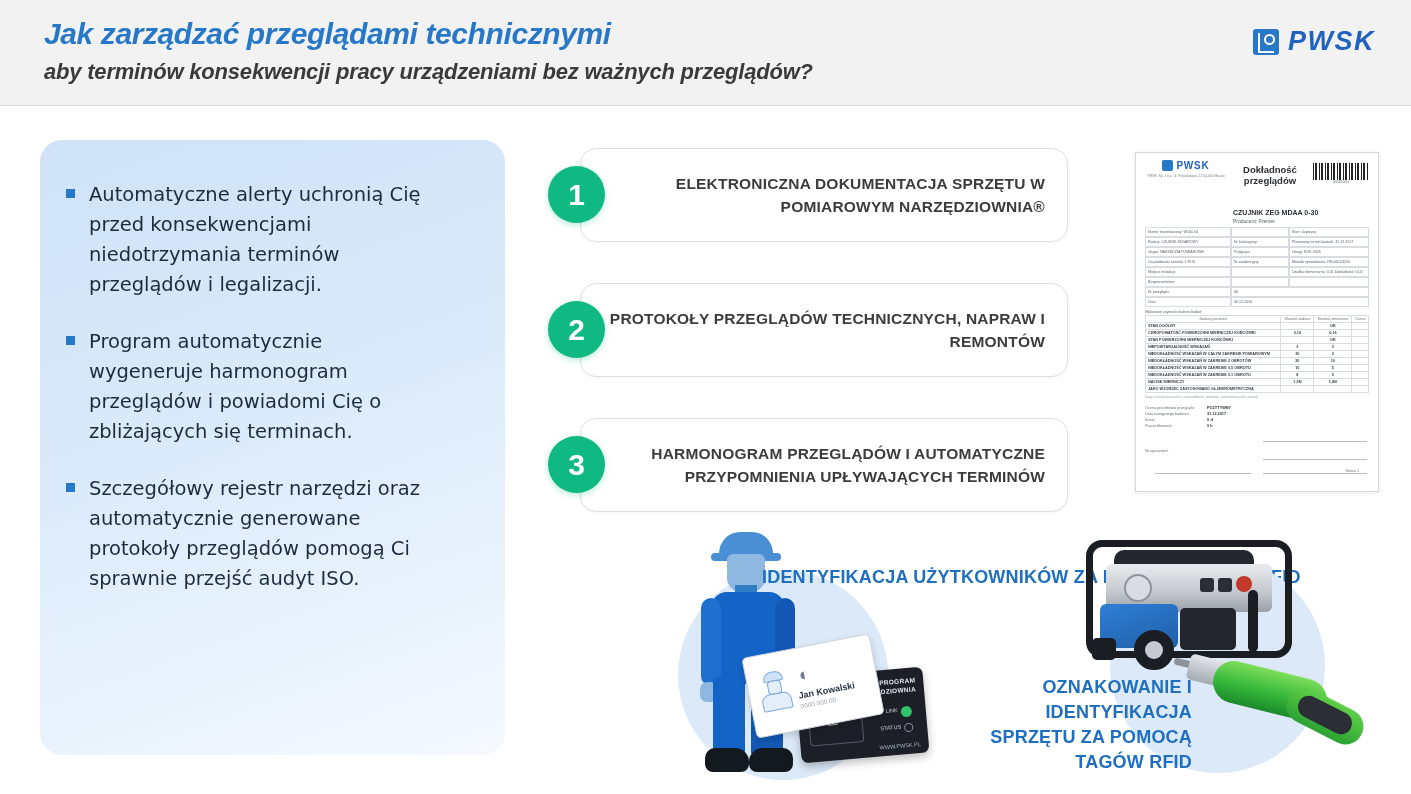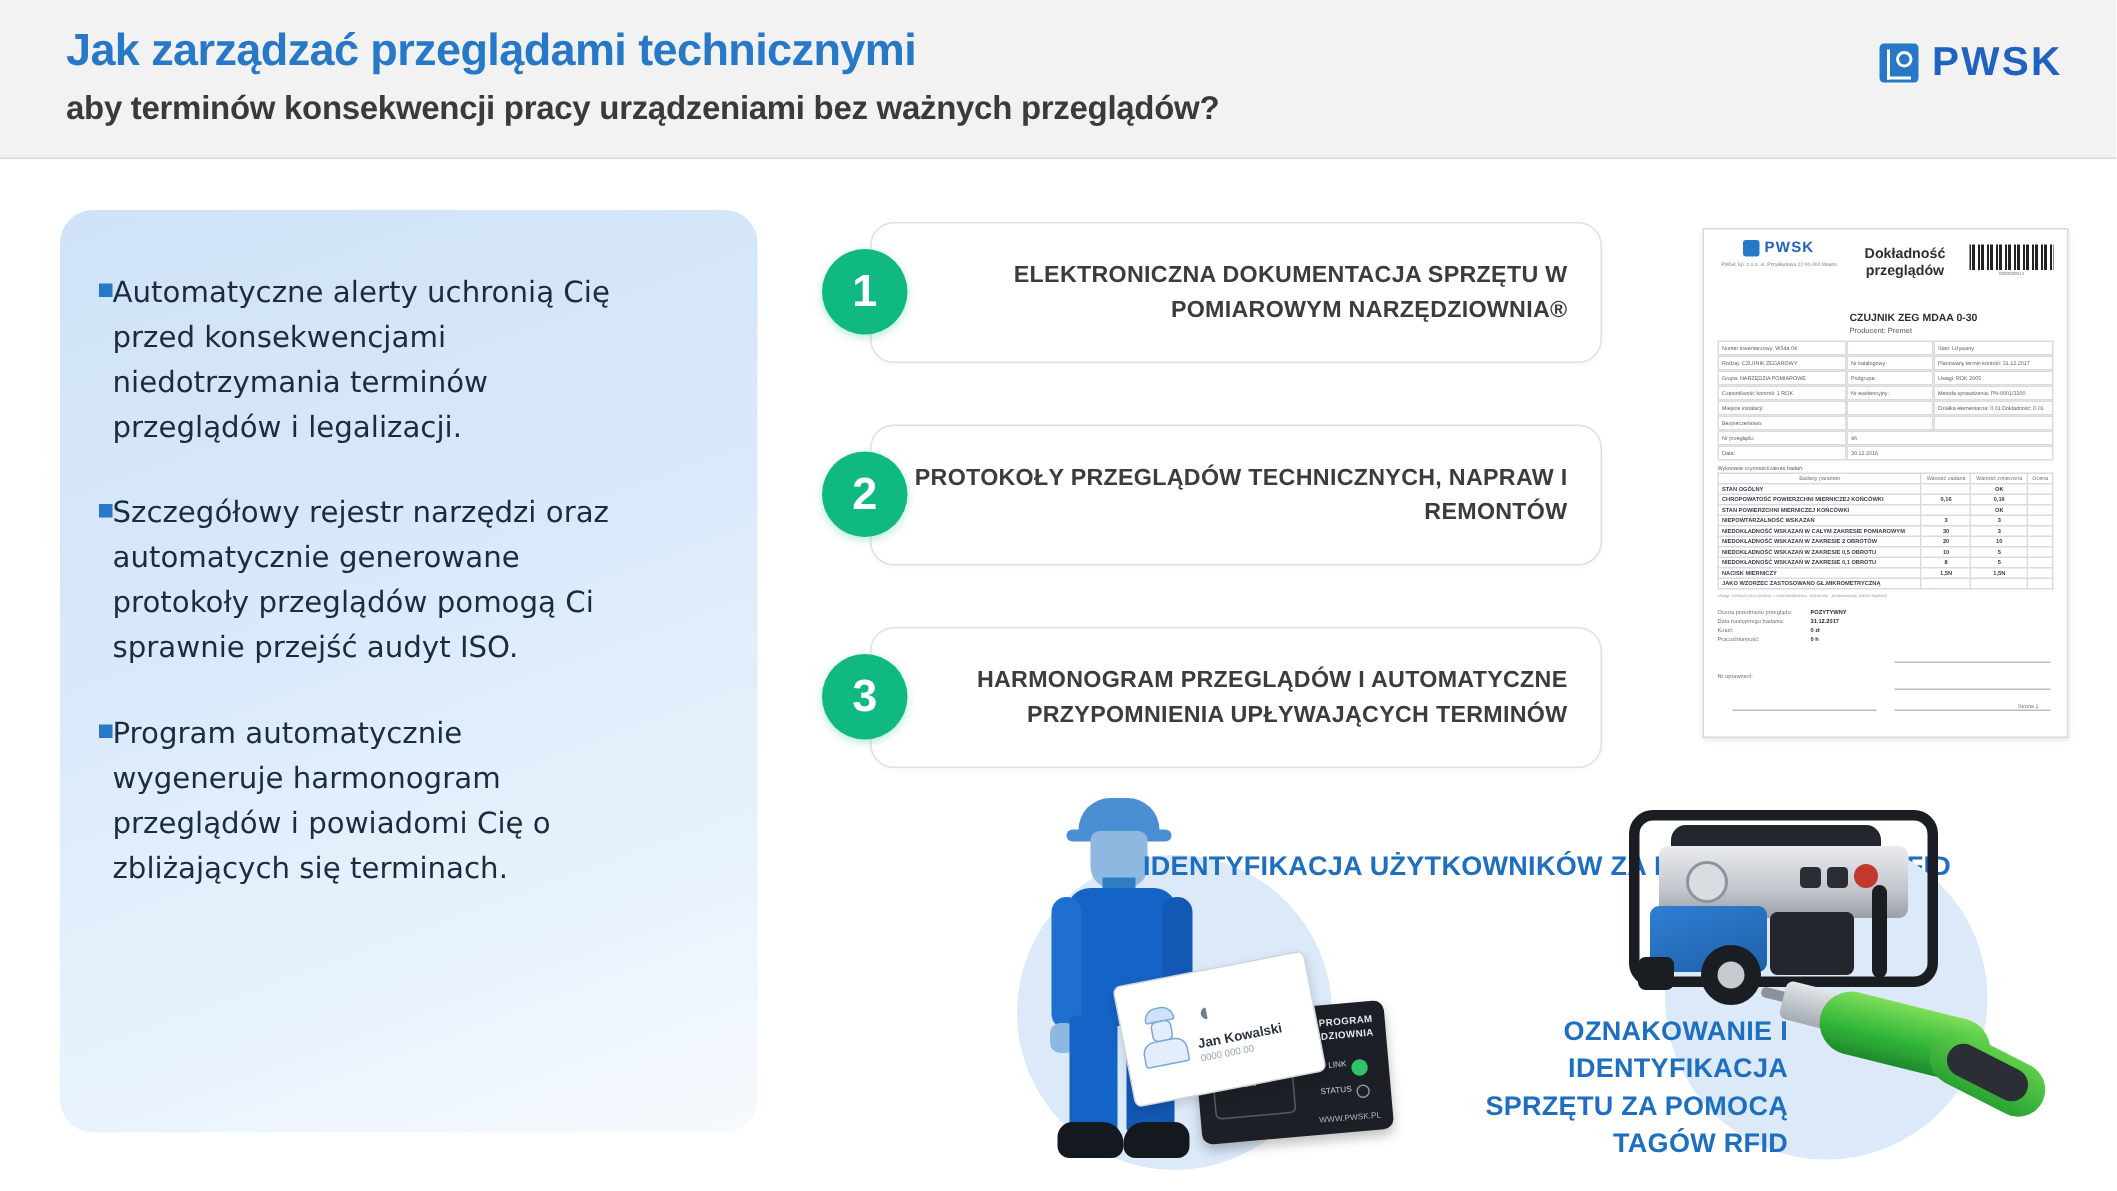--- a/index.html
+++ b/index.html
@@ -9,20 +9,21 @@
     background: #ffffff;
     position: relative;
     overflow: hidden;
   }
 
   
   .header {
     position: absolute; left: 0; top: 0; width: 1411px; height: 106px;
     background: #f2f2f2;
     border-bottom: 1px solid #d8d8d8;
+    font-style: italic;
   }
   .header-title {
     position: absolute; left: 44px; top: 17px;
     font-size: 30px; font-weight: bold; letter-spacing: -0.4px;
     color: #2878c8;
     font-family: "Liberation Sans", sans-serif;
   }
   .header-subtitle {
     position: absolute; left: 44px; top: 59px;
     font-size: 22px; font-weight: bold; letter-spacing: -0.2px;
@@ -53,21 +54,21 @@
 
   
   .left-panel {
     position: absolute; left: 40px; top: 140px;
     width: 465px; height: 615px;
     border-radius: 22px;
     background: linear-gradient(160deg, #cfe2f7 0%, #d9e9fa 40%, #e8f2fc 75%, #f6fafe 100%);
   }
   .bullet-list { padding: 40px 30px 0 26px; }
   .bullet-item {
-    display: flex; margin-bottom: 27px;
+    display: flex; gap: 14px; margin-bottom: 27px;
   }
   .bullet-square {
     flex: 0 0 auto; width: 9px; height: 9px;
     background: #2878c8; margin-top: 9px;
   }
   .bullet-text {
     font-size: 19.5px; line-height: 30px; color: #1c2c40;
     font-family: "DejaVu Sans", sans-serif;
     max-width: 345px;
   }
@@ -409,25 +410,25 @@
 </div>
 
 <div class="left-panel">
   <div class="bullet-list">
     <div class="bullet-item">
       <span class="bullet-square"></span>
       <span class="bullet-text">Automatyczne alerty uchronią Cię przed konsekwencjami niedotrzymania terminów przeglądów i legalizacji.</span>
     </div>
     <div class="bullet-item">
       <span class="bullet-square"></span>
-      <span class="bullet-text">Szczegółowy rejestr narzędzi oraz automatycznie generowane protokoły przeglądów pomogą Ci sprawnie przejść audyt ISO.</span>
+      <span class="bullet-text">Program automatycznie wygeneruje harmonogram przeglądów i powiadomi Cię o zbliżających się terminach.</span>
     </div>
     <div class="bullet-item">
       <span class="bullet-square"></span>
-      <span class="bullet-text">Program automatycznie wygeneruje harmonogram przeglądów i powiadomi Cię o zbliżających się terminach.</span>
+      <span class="bullet-text">Szczegółowy rejestr narzędzi oraz automatycznie generowane protokoły przeglądów pomogą Ci sprawnie przejść audyt ISO.</span>
     </div>
   </div>
 </div>
 
 <div class="steps">
   <div class="step">
     <div class="step-box">
       <div class="step-text">ELEKTRONICZNA DOKUMENTACJA SPRZĘTU W POMIAROWYM NARZĘDZIOWNIA®</div>
     </div>
     <div class="step-circle">1</div>

